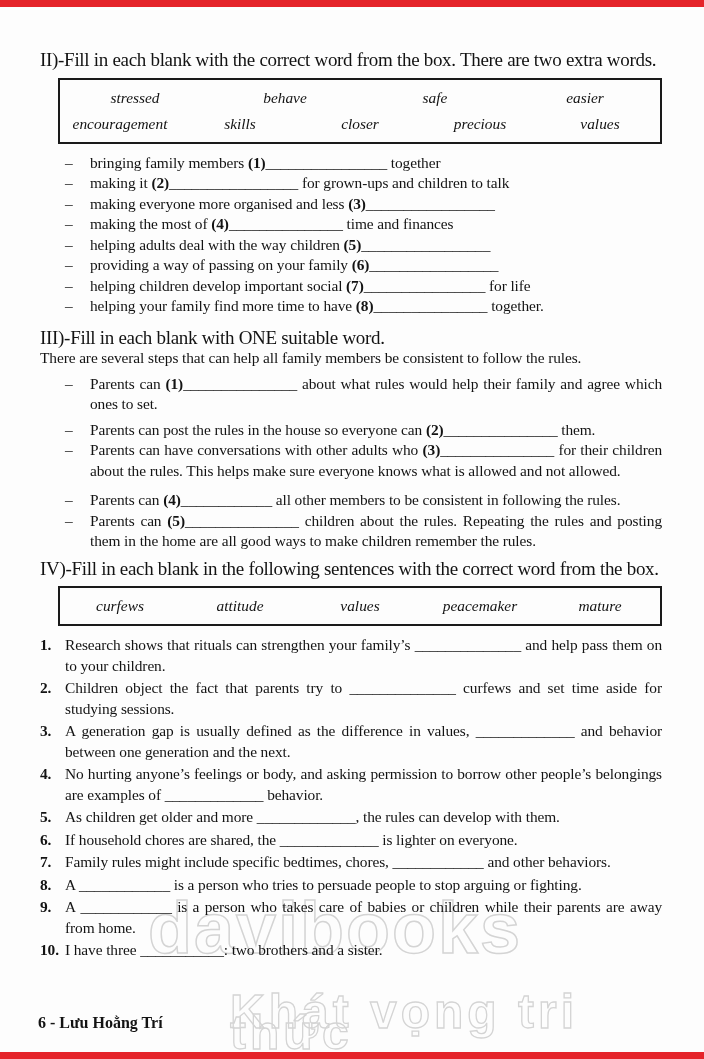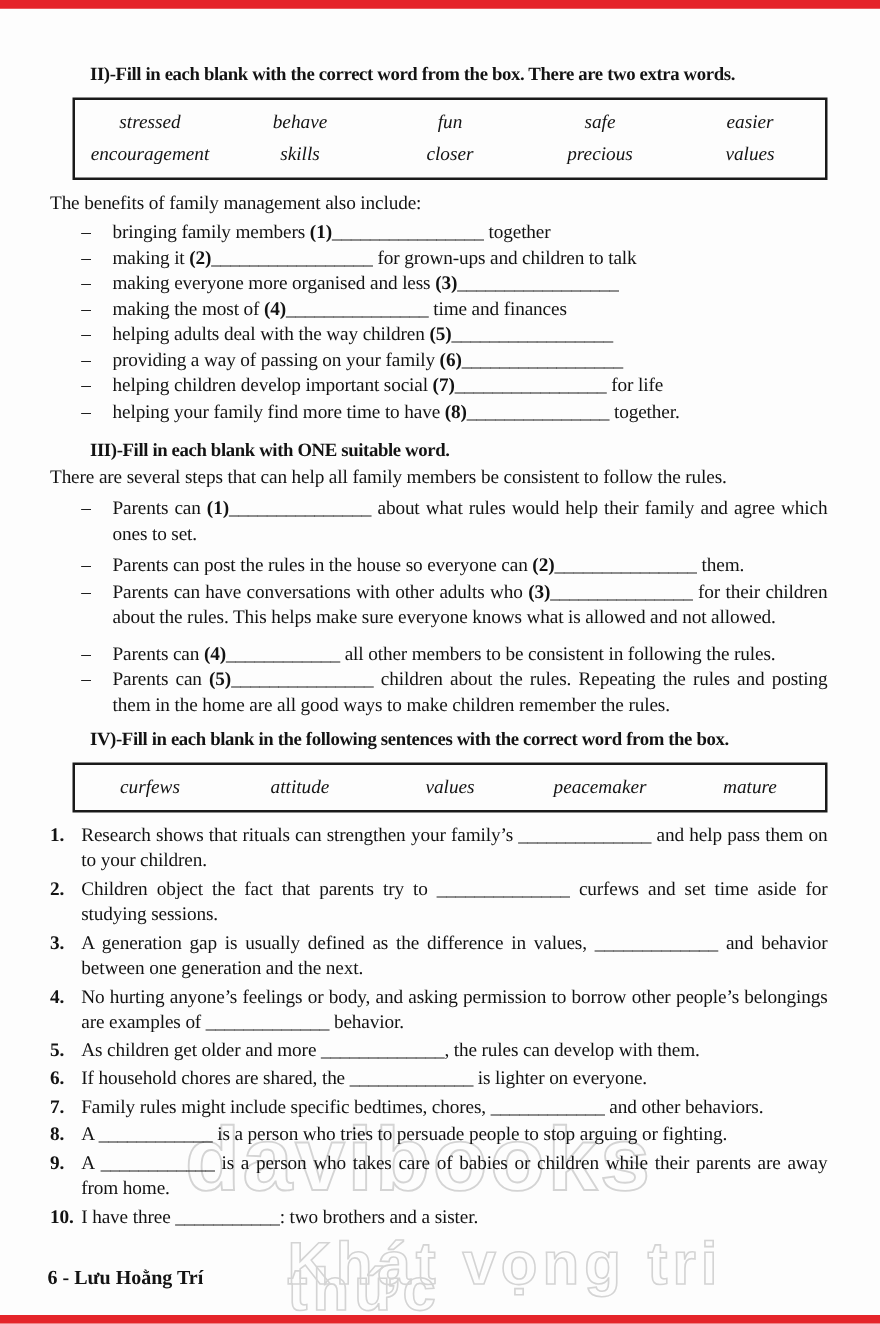--- a/index.html
+++ b/index.html
@@ -6,21 +6,21 @@
   body{
     width:704px;height:1059px;position:relative;overflow:hidden;
     background:#fdfdfd;color:#131313;
     font-family:"Liberation Serif","DejaVu Serif",serif;
     font-size:15.4px;line-height:20.5px;letter-spacing:-0.1px;
   }
   .redbar{position:absolute;left:0;width:100%;height:7px;background:#e5242a;z-index:5;}
   .redbar.top{top:0;}
   .redbar.bottom{bottom:0;}
   .content{position:absolute;left:40px;right:42px;top:50px;z-index:2;}
-  .heading{font-weight:bold;font-size:15px;letter-spacing:-0.3px;white-space:nowrap;line-height:20.5px;margin-left:32px;}
+  .heading{font-weight:normal;font-size:19px;letter-spacing:-0.3px;white-space:nowrap;line-height:20.5px;}
   .wordbox{border:2.5px solid #1a1a1a;margin:7px 0 9px 18px;padding:5px 0;background:transparent;}
   .box-row{display:flex;}
   .box-row .w{flex:1;text-align:center;font-style:italic;font-size:15.4px;line-height:26px;letter-spacing:0;}
   .intro{margin-top:7px;}
   .dash-list{margin-top:3px;}
   .li{display:flex;margin-top:0;}
   .li.sp{margin-top:5px;}
   .li.gap-top{margin-top:9px;}
   .dash{width:25px;margin-left:25px;flex:none;}
   .li-text{flex:1;}
@@ -48,34 +48,32 @@
 <div class="wm wm2">Khát vọng tri thức</div>
 
 <div class="content">
 
   <div class="heading">II)-Fill in each blank with the correct word from the box. There are two extra words.</div>
 
   <div class="wordbox">
     <div class="box-row">
       <span class="w">stressed</span>
       <span class="w">behave</span>
-      <span class="w">fun</span>
       <span class="w">safe</span>
       <span class="w">easier</span>
     </div>
     <div class="box-row">
       <span class="w">encouragement</span>
       <span class="w">skills</span>
       <span class="w">closer</span>
       <span class="w">precious</span>
       <span class="w">values</span>
     </div>
   </div>
 
-  <div class="intro">The benefits of family management also include:</div>
 
   <div class="dash-list">
     <div class="li">
       <span class="dash">–</span>
       <span class="li-text"><span>bringing family members </span><b>(1)</b><span>________________ together</span></span>
     </div>
     <div class="li">
       <span class="dash">–</span>
       <span class="li-text"><span>making it </span><b>(2)</b><span>_________________ for grown-ups and children to talk</span></span>
     </div>

